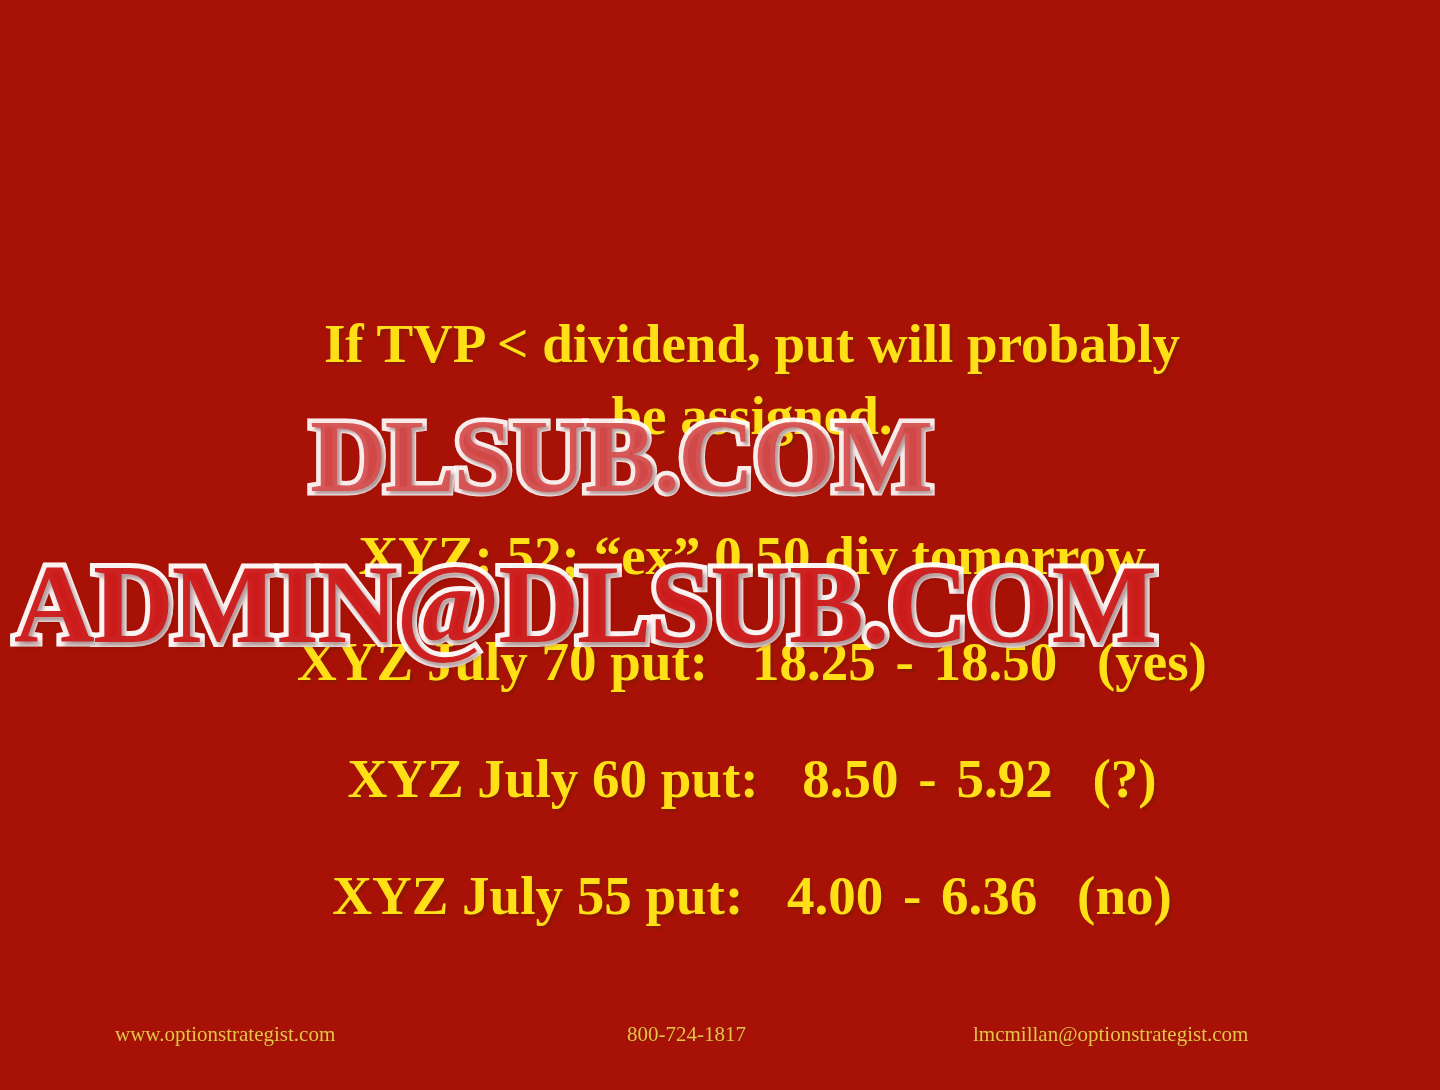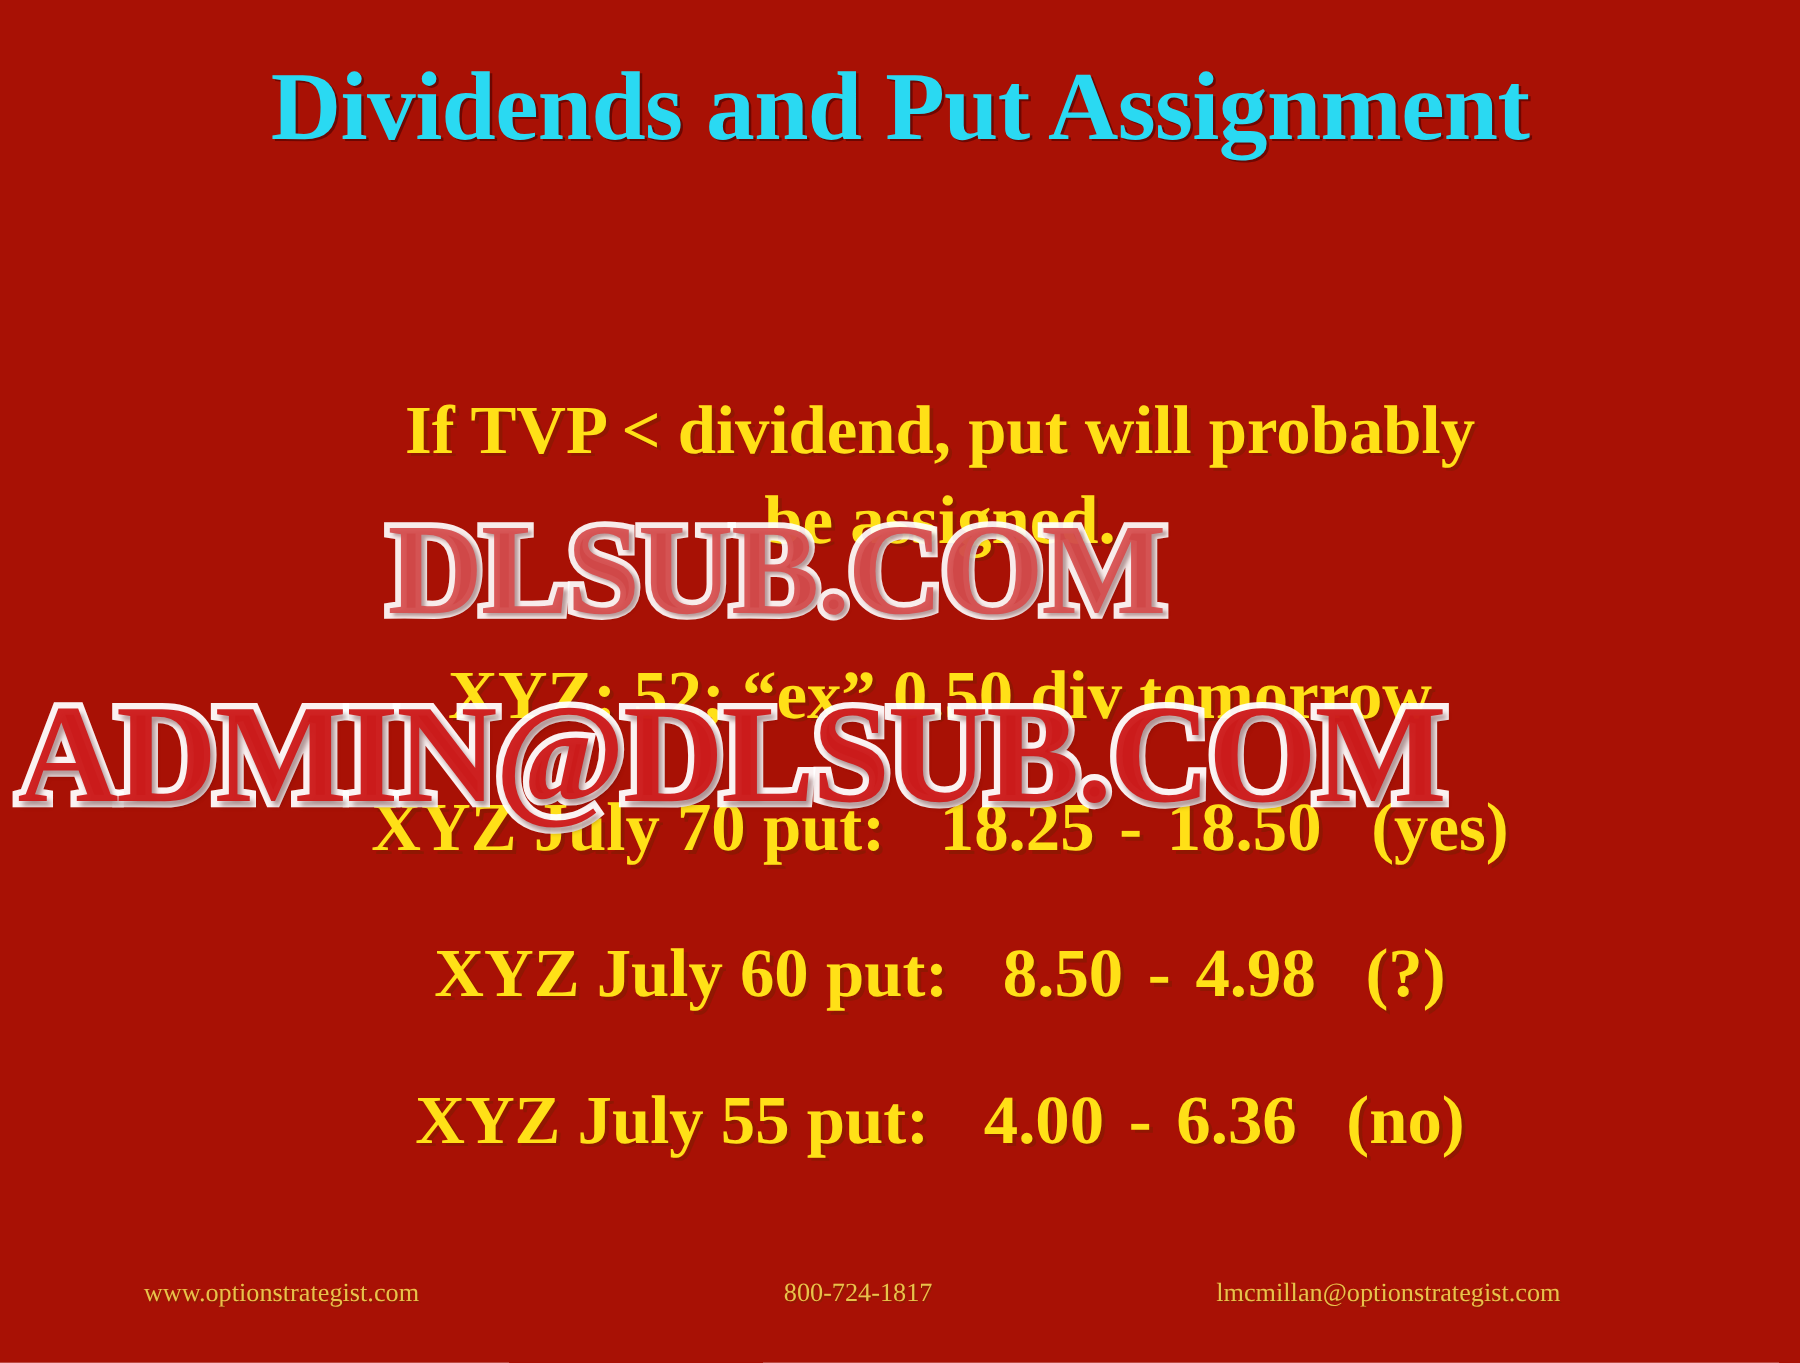--- a/index.html
+++ b/index.html
@@ -149,21 +149,20 @@
   }
   .footer-site  { left: 115px;  top: 0; }
   .footer-phone { left: 627px;  top: 0; }
   .footer-email { left: 973px;  top: 0; }
 </style>
 </head>
 <body>
 
 <div class="slide">
 
-  <div class="slide-title">Dividends and Put Assignment</div>
 
 
   <div class="body-block">
 
     <div class="body-line l-sentence-1">If TVP &lt; dividend, put will probably</div>
 
     <div class="body-line l-sentence-2">be assigned.</div>
 
     <div class="body-line l-stock">XYZ: 52; “ex” 0.50 div tomorrow</div>
 
@@ -175,21 +174,21 @@
         <span class="money-ask">18.50</span>
         <span class="money-note">(yes)</span>
       </span>
     </div>
 
     <div class="body-line l-put-60">
       <span class="money-row">
         <span class="money-label">XYZ July 60 put:</span>
         <span class="money-bid">8.50</span>
         <span class="money-dash">-</span>
-        <span class="money-ask">4.98</span>
+        <span class="money-ask">5.92</span>
         <span class="money-note">(?)</span>
       </span>
     </div>
 
     <div class="body-line l-put-55">
       <span class="money-row">
         <span class="money-label">XYZ July 55 put:</span>
         <span class="money-bid">4.00</span>
         <span class="money-dash">-</span>
         <span class="money-ask">6.36</span>

